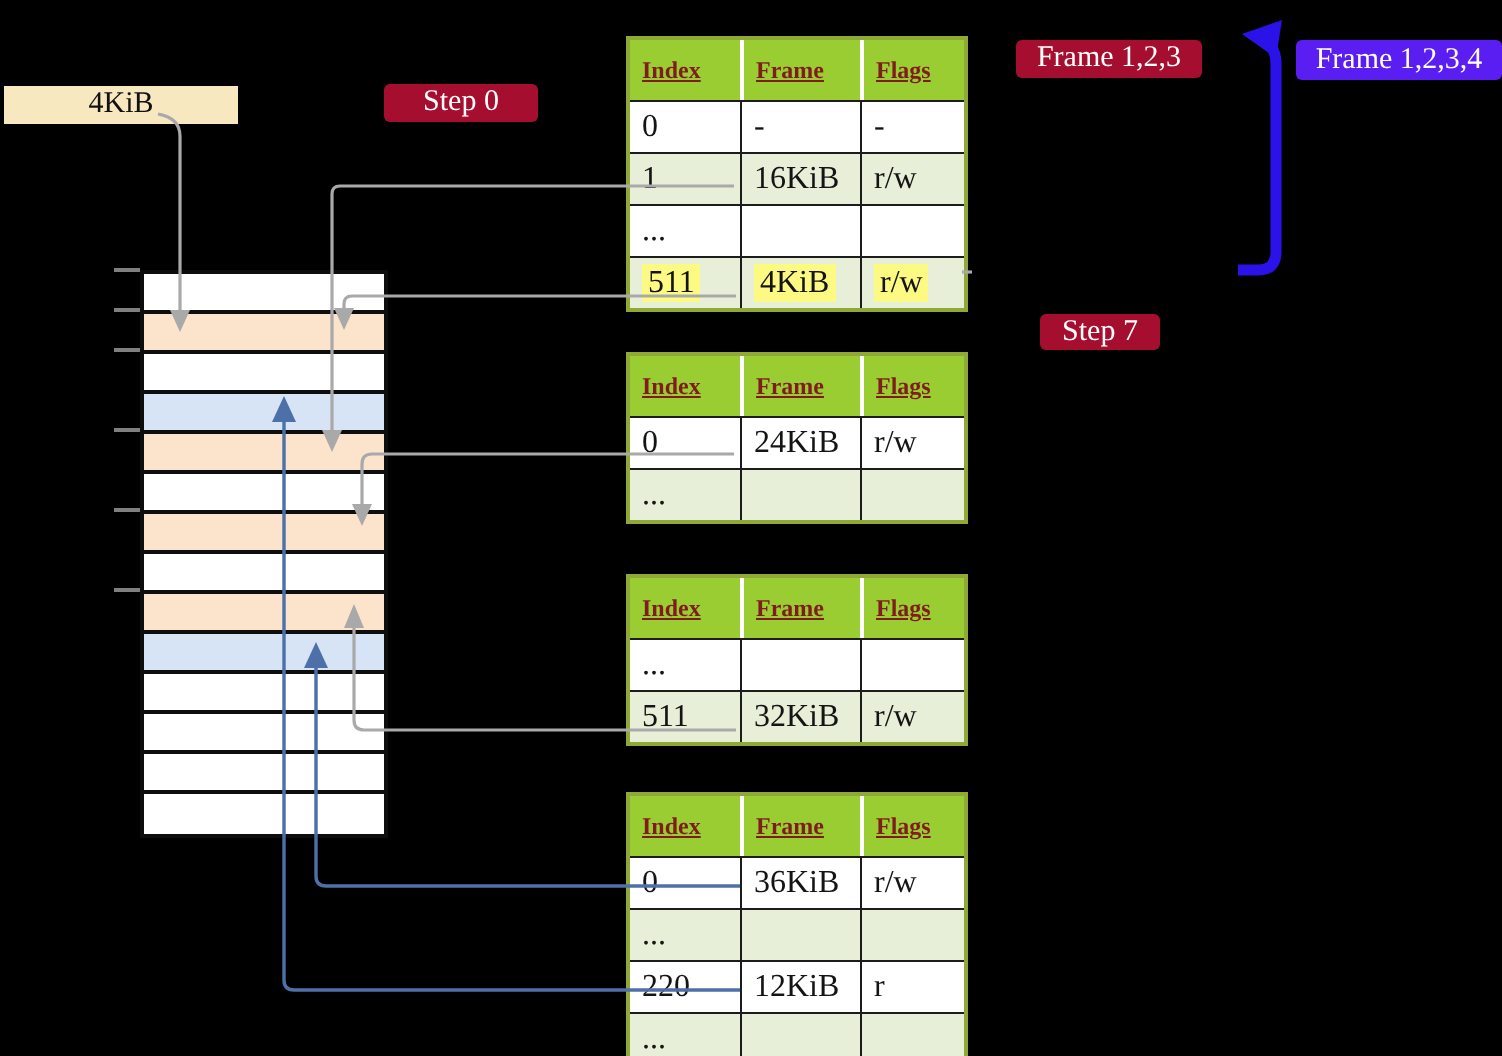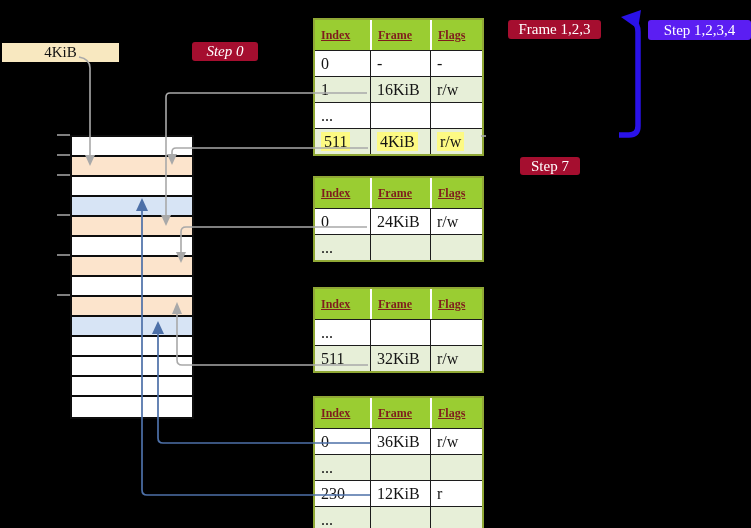--- a/index.html
+++ b/index.html
@@ -13,21 +13,21 @@
     left:2px;top:43px;width:117px;height:19px;background:#f8e8c0;color:#111;
     font-size:15px;display:flex;align-items:center;justify-content:center;line-height:1;
   }
   
   .badge{
     color:#fff;font-size:15px;border-radius:3px;display:flex;align-items:center;
     justify-content:center;line-height:1;padding:0 4px;box-sizing:border-box;
   }
   .badge.red{background:#a50e2f;}
   .badge.blue{background:#5b1ef2;}
-  #badge-step0{left:192px;top:42px;width:66px;height:19px;font-style:italic;}
+  #badge-step0{left:192px;top:42px;width:77px;height:19px;}
   #badge-steps123{left:508px;top:20px;width:93px;height:19px;}
   #badge-steps1234{left:648px;top:20px;width:103px;height:20px;}
   #badge-step4{left:520px;top:157px;width:60px;height:18px;}
   
   #memory-strip{
     left:70px;top:135px;width:120px;height:280px;border:2px solid #0d0d0d;
     box-sizing:content-box;background:#fff;
   }
   .mrow{width:120px;height:20px;box-sizing:border-box;border-bottom:2px solid #0d0d0d;}
   .mrow:last-child{border-bottom:none;}
@@ -59,21 +59,21 @@
 </style>
 </head>
 <body>
 
 <div id="canvas">
 
   <div class="abs size-box">4KiB</div>
 
   <div id="badge-step0" class="abs badge red">Step 0</div>
   <div id="badge-steps123" class="abs badge red">Frame 1,2,3</div>
-  <div id="badge-steps1234" class="abs badge blue">Step 1,2,3,4</div>
+  <div id="badge-steps1234" class="abs badge blue">Frame 1,2,3,4</div>
   <div id="badge-step4" class="abs badge red">Step 7</div>
 
   <div id="memory-strip" class="abs">
       <div class="mrow" style="background: rgb(255, 255, 255);"></div>
       <div class="mrow" style="background: rgb(252, 228, 204);"></div>
       <div class="mrow" style="background: rgb(255, 255, 255);"></div>
       <div class="mrow" style="background: rgb(215, 228, 245);"></div>
       <div class="mrow" style="background: rgb(252, 228, 204);"></div>
       <div class="mrow" style="background: rgb(255, 255, 255);"></div>
       <div class="mrow" style="background: rgb(252, 228, 204);"></div>
@@ -201,21 +201,21 @@
         <td>0</td>
         <td>36KiB</td>
         <td>r/w</td>
       </tr>
       <tr class="alt">
         <td>...</td>
         <td></td>
         <td></td>
       </tr>
       <tr>
-        <td>230</td>
+        <td>220</td>
         <td>12KiB</td>
         <td>r</td>
       </tr>
       <tr class="alt">
         <td>...</td>
         <td></td>
         <td></td>
       </tr>
     </tbody>
       </table>

